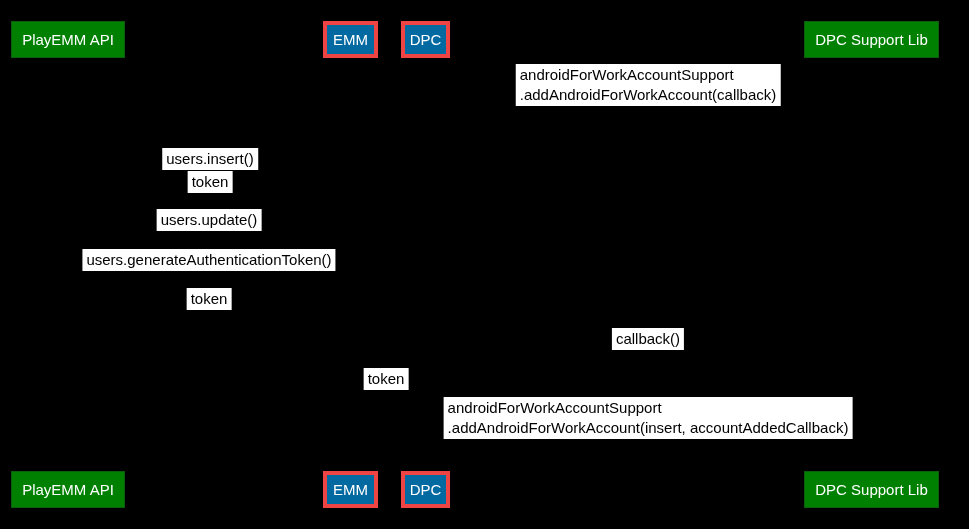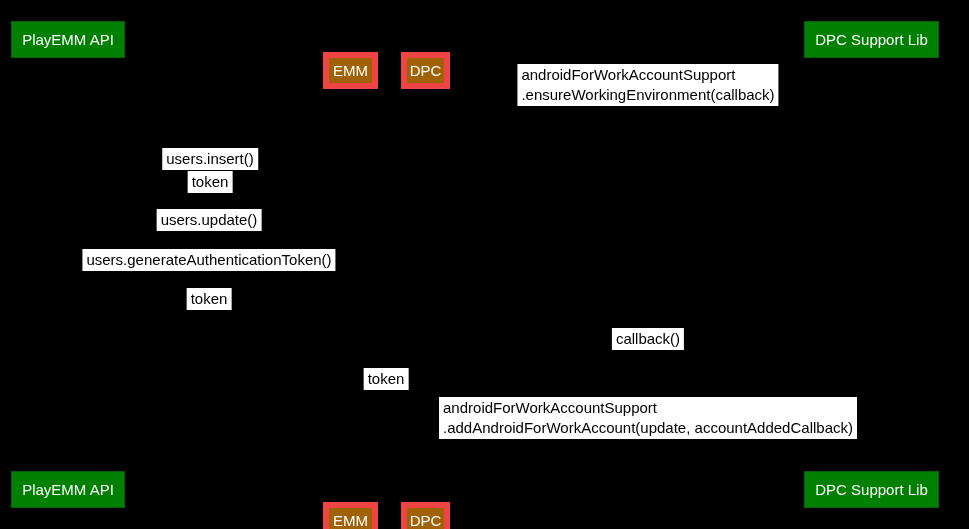--- a/index.html
+++ b/index.html
@@ -24,23 +24,22 @@
     justify-content: center;
     color: #ffffff;
     font-size: 15px;
     box-sizing: border-box;
   }
   .actor.green {
     background: #008000;
     border: 1px solid #0b5e0b;
   }
   .actor.blue {
-    background: #a16207;
-    border: 6px solid #ef4444;
-    margin-top: 31px;
+    background: #0369a1;
+    border: 4px solid #ef4444;
   }
   .msg {
     position: absolute;
     transform: translateX(-50%);
     background: #ffffff;
     color: #000000;
     font-size: 15px;
     line-height: 20px;
     padding: 1px 4px;
     text-align: left;
@@ -53,40 +52,40 @@
 
 <div id="canvas">
 
   <div class="actor green" style="left:11px; top:21px; width:114px;">PlayEMM API</div>
   <div class="actor blue" style="left:323px; top:21px; width:55px;">EMM</div>
   <div class="actor blue" style="left:401px; top:21px; width:49px;">DPC</div>
   <div class="actor green" style="left:804px; top:21px; width:135px;">DPC Support Lib</div>
 
   <div class="msg" style="left:648px; top:64px;">
     <span class="line">androidForWorkAccountSupport</span>
-    <span class="line">.ensureWorkingEnvironment(callback)</span>
+    <span class="line">.addAndroidForWorkAccount(callback)</span>
   </div>
 
   <div class="msg" style="left:210px; top:148px;">users.insert()</div>
 
   <div class="msg" style="left:210px; top:171px;">token</div>
 
   <div class="msg" style="left:209px; top:209px;">users.update()</div>
 
   <div class="msg" style="left:209px; top:249px;">users.generateAuthenticationToken()</div>
 
   <div class="msg" style="left:209px; top:288px;">token</div>
 
   <div class="msg" style="left:648px; top:328px;">callback()</div>
 
   <div class="msg" style="left:386px; top:368px;">token</div>
 
   <div class="msg" style="left:648px; top:397px;">
     <span class="line">androidForWorkAccountSupport</span>
-    <span class="line">.addAndroidForWorkAccount(update, accountAddedCallback)</span>
+    <span class="line">.addAndroidForWorkAccount(insert, accountAddedCallback)</span>
   </div>
 
   <div class="actor green" style="left:11px; top:471px; width:114px;">PlayEMM API</div>
   <div class="actor blue" style="left:323px; top:471px; width:55px;">EMM</div>
   <div class="actor blue" style="left:401px; top:471px; width:49px;">DPC</div>
   <div class="actor green" style="left:804px; top:471px; width:135px;">DPC Support Lib</div>
 
 </div>
 
 </body></html>

